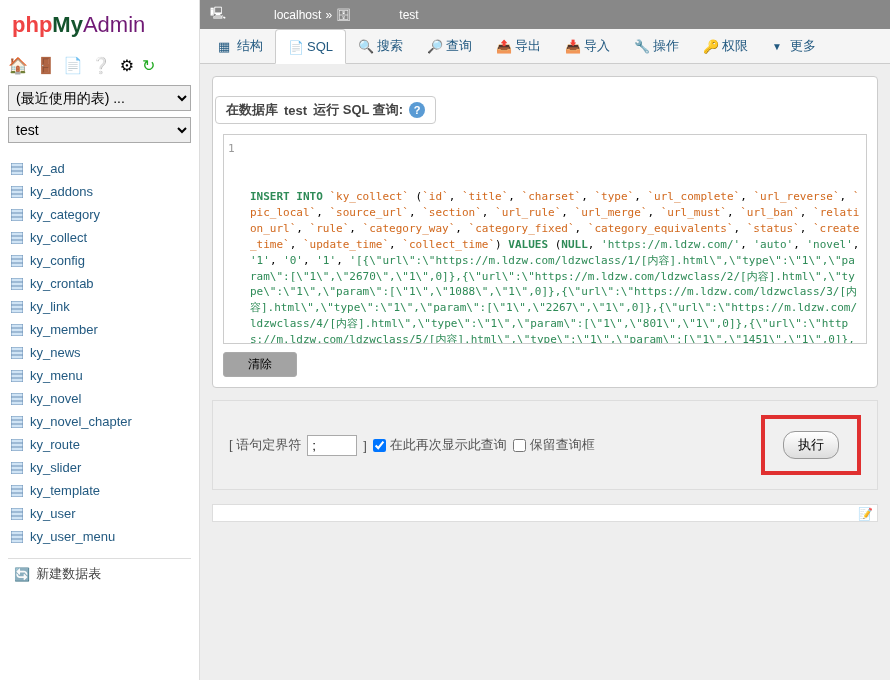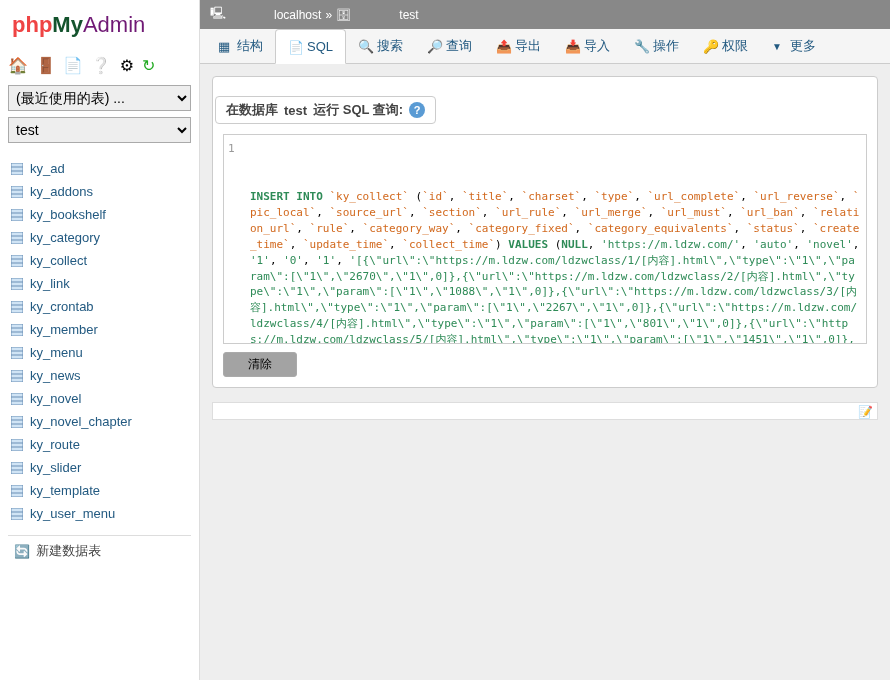--- a/index.html
+++ b/index.html
@@ -87,100 +87,100 @@
           <span>ky_addons</span>
         </div>
         <div class="tree-item">
           <span class="tree-icon">
             <svg width="12" height="12">
               <rect width="12" height="12" fill="#d0e4f5" stroke="#6a8fb5"></rect>
               <line x1="0" y1="4" x2="12" y2="4" stroke="#6a8fb5"></line>
               <line x1="0" y1="8" x2="12" y2="8" stroke="#6a8fb5"></line>
             </svg>
           </span>
-          <span>ky_bookshelf</span>
-        </div>
-        <div class="tree-item">
-          <span class="tree-icon">
-            <svg width="12" height="12">
-              <rect width="12" height="12" fill="#d0e4f5" stroke="#6a8fb5"></rect>
-              <line x1="0" y1="4" x2="12" y2="4" stroke="#6a8fb5"></line>
-              <line x1="0" y1="8" x2="12" y2="8" stroke="#6a8fb5"></line>
-            </svg>
-          </span>
           <span>ky_category</span>
         </div>
         <div class="tree-item">
           <span class="tree-icon">
             <svg width="12" height="12">
               <rect width="12" height="12" fill="#d0e4f5" stroke="#6a8fb5"></rect>
               <line x1="0" y1="4" x2="12" y2="4" stroke="#6a8fb5"></line>
               <line x1="0" y1="8" x2="12" y2="8" stroke="#6a8fb5"></line>
             </svg>
           </span>
           <span>ky_collect</span>
         </div>
         <div class="tree-item">
           <span class="tree-icon">
             <svg width="12" height="12">
               <rect width="12" height="12" fill="#d0e4f5" stroke="#6a8fb5"></rect>
               <line x1="0" y1="4" x2="12" y2="4" stroke="#6a8fb5"></line>
               <line x1="0" y1="8" x2="12" y2="8" stroke="#6a8fb5"></line>
             </svg>
           </span>
+          <span>ky_config</span>
+        </div>
+        <div class="tree-item">
+          <span class="tree-icon">
+            <svg width="12" height="12">
+              <rect width="12" height="12" fill="#d0e4f5" stroke="#6a8fb5"></rect>
+              <line x1="0" y1="4" x2="12" y2="4" stroke="#6a8fb5"></line>
+              <line x1="0" y1="8" x2="12" y2="8" stroke="#6a8fb5"></line>
+            </svg>
+          </span>
+          <span>ky_crontab</span>
+        </div>
+        <div class="tree-item">
+          <span class="tree-icon">
+            <svg width="12" height="12">
+              <rect width="12" height="12" fill="#d0e4f5" stroke="#6a8fb5"></rect>
+              <line x1="0" y1="4" x2="12" y2="4" stroke="#6a8fb5"></line>
+              <line x1="0" y1="8" x2="12" y2="8" stroke="#6a8fb5"></line>
+            </svg>
+          </span>
           <span>ky_link</span>
         </div>
         <div class="tree-item">
           <span class="tree-icon">
             <svg width="12" height="12">
               <rect width="12" height="12" fill="#d0e4f5" stroke="#6a8fb5"></rect>
               <line x1="0" y1="4" x2="12" y2="4" stroke="#6a8fb5"></line>
               <line x1="0" y1="8" x2="12" y2="8" stroke="#6a8fb5"></line>
             </svg>
           </span>
-          <span>ky_crontab</span>
-        </div>
-        <div class="tree-item">
-          <span class="tree-icon">
-            <svg width="12" height="12">
-              <rect width="12" height="12" fill="#d0e4f5" stroke="#6a8fb5"></rect>
-              <line x1="0" y1="4" x2="12" y2="4" stroke="#6a8fb5"></line>
-              <line x1="0" y1="8" x2="12" y2="8" stroke="#6a8fb5"></line>
-            </svg>
-          </span>
           <span>ky_member</span>
         </div>
         <div class="tree-item">
           <span class="tree-icon">
             <svg width="12" height="12">
               <rect width="12" height="12" fill="#d0e4f5" stroke="#6a8fb5"></rect>
               <line x1="0" y1="4" x2="12" y2="4" stroke="#6a8fb5"></line>
               <line x1="0" y1="8" x2="12" y2="8" stroke="#6a8fb5"></line>
             </svg>
           </span>
+          <span>ky_news</span>
+        </div>
+        <div class="tree-item">
+          <span class="tree-icon">
+            <svg width="12" height="12">
+              <rect width="12" height="12" fill="#d0e4f5" stroke="#6a8fb5"></rect>
+              <line x1="0" y1="4" x2="12" y2="4" stroke="#6a8fb5"></line>
+              <line x1="0" y1="8" x2="12" y2="8" stroke="#6a8fb5"></line>
+            </svg>
+          </span>
           <span>ky_menu</span>
         </div>
         <div class="tree-item">
           <span class="tree-icon">
             <svg width="12" height="12">
               <rect width="12" height="12" fill="#d0e4f5" stroke="#6a8fb5"></rect>
               <line x1="0" y1="4" x2="12" y2="4" stroke="#6a8fb5"></line>
               <line x1="0" y1="8" x2="12" y2="8" stroke="#6a8fb5"></line>
             </svg>
           </span>
-          <span>ky_news</span>
-        </div>
-        <div class="tree-item">
-          <span class="tree-icon">
-            <svg width="12" height="12">
-              <rect width="12" height="12" fill="#d0e4f5" stroke="#6a8fb5"></rect>
-              <line x1="0" y1="4" x2="12" y2="4" stroke="#6a8fb5"></line>
-              <line x1="0" y1="8" x2="12" y2="8" stroke="#6a8fb5"></line>
-            </svg>
-          </span>
           <span>ky_novel</span>
         </div>
         <div class="tree-item">
           <span class="tree-icon">
             <svg width="12" height="12">
               <rect width="12" height="12" fill="#d0e4f5" stroke="#6a8fb5"></rect>
               <line x1="0" y1="4" x2="12" y2="4" stroke="#6a8fb5"></line>
               <line x1="0" y1="8" x2="12" y2="8" stroke="#6a8fb5"></line>
             </svg>
           </span>
@@ -208,20 +208,30 @@
         </div>
         <div class="tree-item">
           <span class="tree-icon">
             <svg width="12" height="12">
               <rect width="12" height="12" fill="#d0e4f5" stroke="#6a8fb5"></rect>
               <line x1="0" y1="4" x2="12" y2="4" stroke="#6a8fb5"></line>
               <line x1="0" y1="8" x2="12" y2="8" stroke="#6a8fb5"></line>
             </svg>
           </span>
           <span>ky_template</span>
+        </div>
+        <div class="tree-item">
+          <span class="tree-icon">
+            <svg width="12" height="12">
+              <rect width="12" height="12" fill="#d0e4f5" stroke="#6a8fb5"></rect>
+              <line x1="0" y1="4" x2="12" y2="4" stroke="#6a8fb5"></line>
+              <line x1="0" y1="8" x2="12" y2="8" stroke="#6a8fb5"></line>
+            </svg>
+          </span>
+          <span>ky_user</span>
         </div>
         <div class="tree-item">
           <span class="tree-icon">
             <svg width="12" height="12">
               <rect width="12" height="12" fill="#d0e4f5" stroke="#6a8fb5"></rect>
               <line x1="0" y1="4" x2="12" y2="4" stroke="#6a8fb5"></line>
               <line x1="0" y1="8" x2="12" y2="8" stroke="#6a8fb5"></line>
             </svg>
           </span>
           <span>ky_user_menu</span>
@@ -291,19 +301,37 @@
             <span class="help-icon">?</span>
           </div>
         </div>
         <div class="code-editor">
           <span class="gutter">1</span>
           <div class="code-inner" id="code"><span class="kw">INSERT INTO</span> <span class="ident">`ky_collect`</span> (<span class="ident">`id`</span>, <span class="ident">`title`</span>, <span class="ident">`charset`</span>, <span class="ident">`type`</span>, <span class="ident">`url_complete`</span>, <span class="ident">`url_reverse`</span>, <span class="ident">`pic_local`</span>, <span class="ident">`source_url`</span>, <span class="ident">`section`</span>, <span class="ident">`url_rule`</span>, <span class="ident">`url_merge`</span>, <span class="ident">`url_must`</span>, <span class="ident">`url_ban`</span>, <span class="ident">`relation_url`</span>, <span class="ident">`rule`</span>, <span class="ident">`category_way`</span>, <span class="ident">`category_fixed`</span>, <span class="ident">`category_equivalents`</span>, <span class="ident">`status`</span>, <span class="ident">`create_time`</span>, <span class="ident">`update_time`</span>, <span class="ident">`collect_time`</span>) <span class="kw">VALUES</span> (<span class="kw">NULL</span>, <span class="str">'https://m.ldzw.com/'</span>, <span class="str">'auto'</span>, <span class="str">'novel'</span>, <span class="str">'1'</span>, <span class="str">'0'</span>, <span class="str">'1'</span>, <span class="str">'[{\"url\":\"https://m.ldzw.com/ldzwclass/1/[内容].html\",\"type\":\"1\",\"param\":[\"1\",\"2670\",\"1\",0]},{\"url\":\"https://m.ldzw.com/ldzwclass/2/[内容].html\",\"type\":\"1\",\"param\":[\"1\",\"1088\",\"1\",0]},{\"url\":\"https://m.ldzw.com/ldzwclass/3/[内容].html\",\"type\":\"1\",\"param\":[\"1\",\"2267\",\"1\",0]},{\"url\":\"https://m.ldzw.com/ldzwclass/4/[内容].html\",\"type\":\"1\",\"param\":[\"1\",\"801\",\"1\",0]},{\"url\":\"https://m.ldzw.com/ldzwclass/5/[内容].html\",\"type\":\"1\",\"param\":[\"1\",\"1451\",\"1\",0]},{\"url\":\"https://m.ldzw.com/ldzwclass/6/[内容].html\",\"type\":\"1\",\"param\":[\"1\",\"442\",\"1\",0]},{\"url\":\"https://m.ldzw.com/ldzwclass/7/[内容].html\",\"type\":\"1\",\"param\":[\"1\",\"7649\",\"1\",0]}]'</span>, </div>
         </div>
         <button class="btn clear-btn">清除</button>
       </div>
 
+      <div class="footer-bar">
+        <div class="footer-left">
+          <span>[ 语句定界符</span>
+          <input class="delim-input" value=";" style="">
+          <span>]</span>
+          <span class="checkbox-wrap">
+            <input type="checkbox" checked="" style="">
+            <span>在此再次显示此查询</span>
+          </span>
+          <span class="checkbox-wrap">
+            <input type="checkbox" style="">
+            <span>保留查询框</span>
+          </span>
+        </div>
+        <div class="run-highlight">
+          <button class="run-btn">执行</button>
+        </div>
+      </div>
 
       <div class="spacer-box">
         <span class="edit-corner">📝</span>
       </div>
     </div>
   </div>
 </div>
 
 </body></html>

